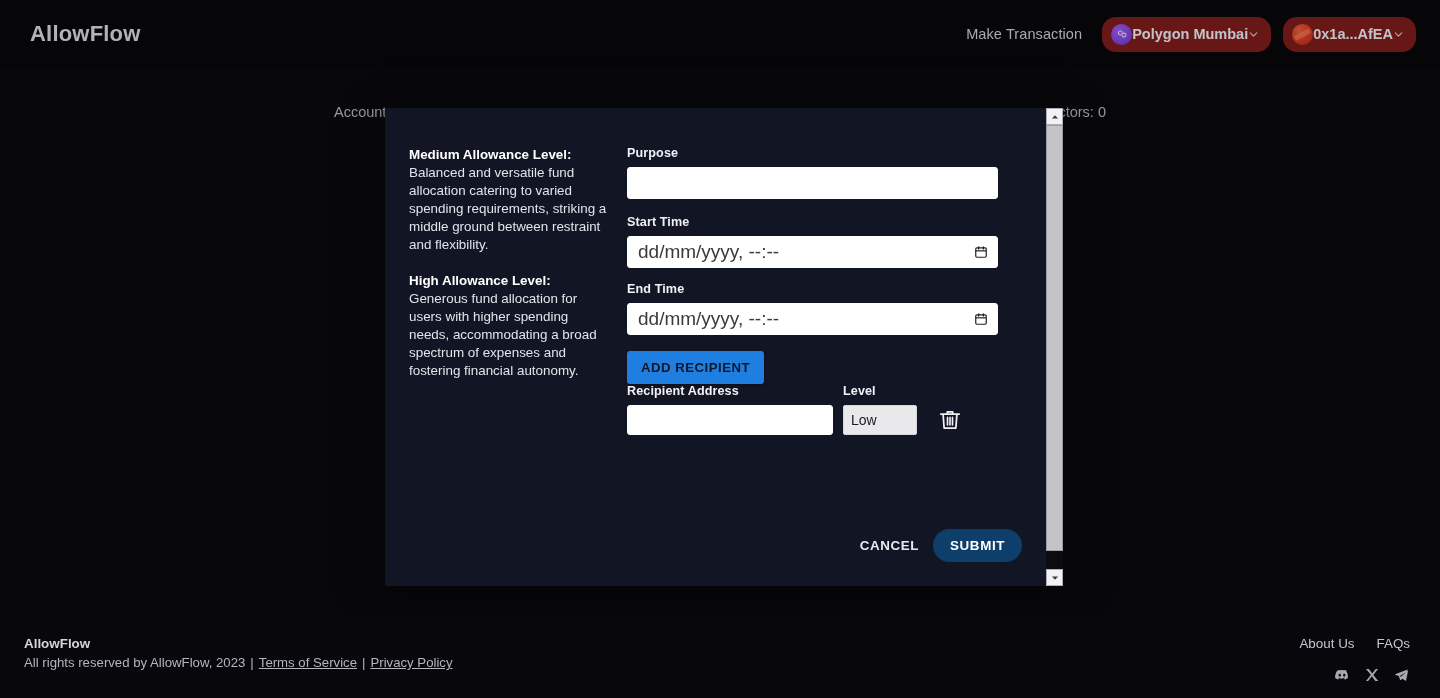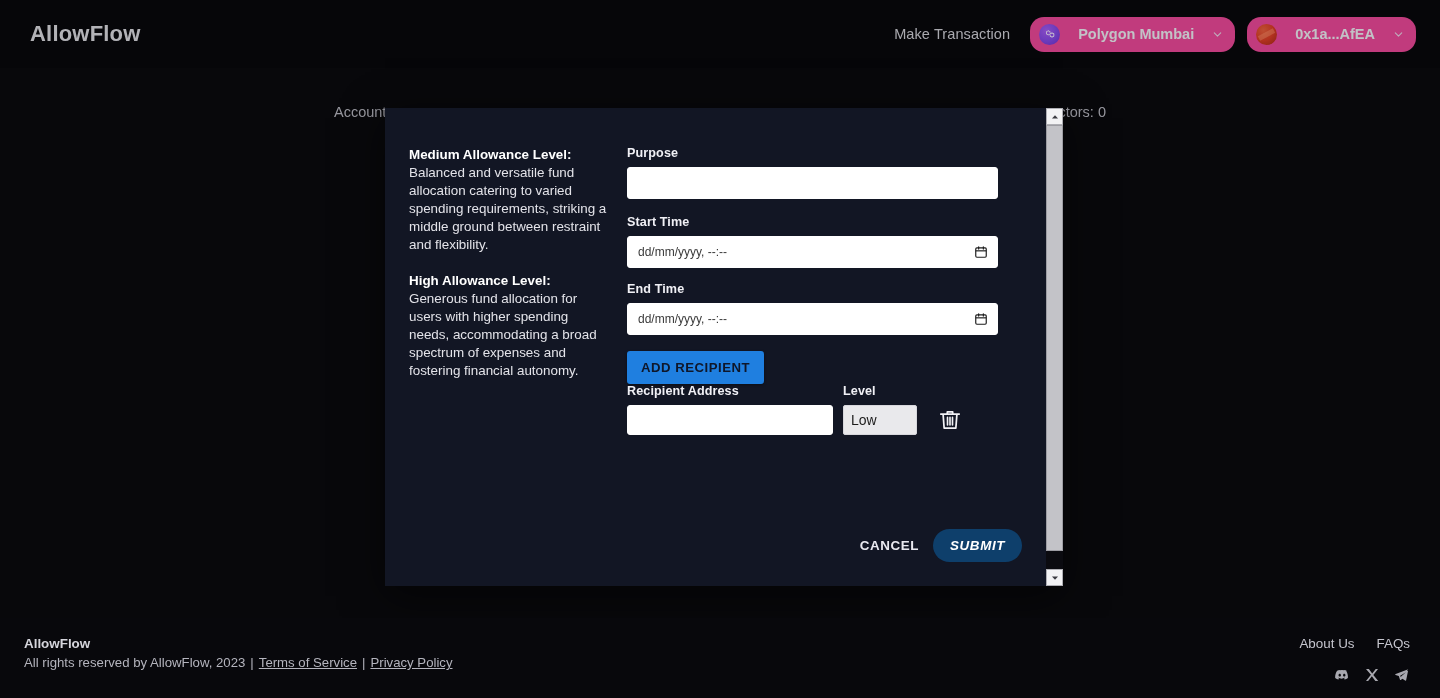--- a/index.html
+++ b/index.html
@@ -46,22 +46,22 @@
   .make-transaction {
     font-size: 14.5px;
     color: #cfcfd6;
     padding: 6px 8px;
     letter-spacing: 0.1px;
   }
 
   .pill {
     display: flex;
     align-items: center;
-    gap: 18px;
-    background: #ec4899;
+    gap: 0;
+    background: #7f1d1d;
     border-radius: 14px;
     padding: 7px 12px 7px 9px;
     font-size: 14.5px;
     font-weight: bold;
     color: #ededf2;
     white-space: nowrap;
   }
 
   .net-icon {
     width: 21px; height: 21px;
@@ -186,21 +186,21 @@
   .dt-input {
     width: 371px;
     height: 32px;
     background: #ffffff;
     border: 1px solid #ffffff;
     border-radius: 3px;
     display: flex;
     align-items: center;
     justify-content: space-between;
     padding: 0 9px 0 10px;
-    font-size: 12px;
+    font-size: 19px;
     color: #3a3a3a;
     font-family: "Liberation Sans", sans-serif;
   }
   .cal-icon { width: 14px; height: 14px; flex: none; }
 
   .spacer-16 { height: 16px; }
   .spacer-14 { height: 14px; }
 
   .add-recipient-btn {
     align-self: flex-start;
@@ -282,21 +282,20 @@
     background: #0e3f6b;
     border: none;
     color: #ffffff;
     font-family: "Liberation Sans", sans-serif;
     font-size: 13.4px;
     font-weight: bold;
     letter-spacing: 0.6px;
     padding: 9px 17px;
     border-radius: 18px;
     cursor: pointer;
-    font-style: italic;
   }
 
   
   .modal-scrollbar {
     width: 17px;
     flex: none;
     background: #0b0b10;
     display: flex;
     flex-direction: column;
     align-items: center;

